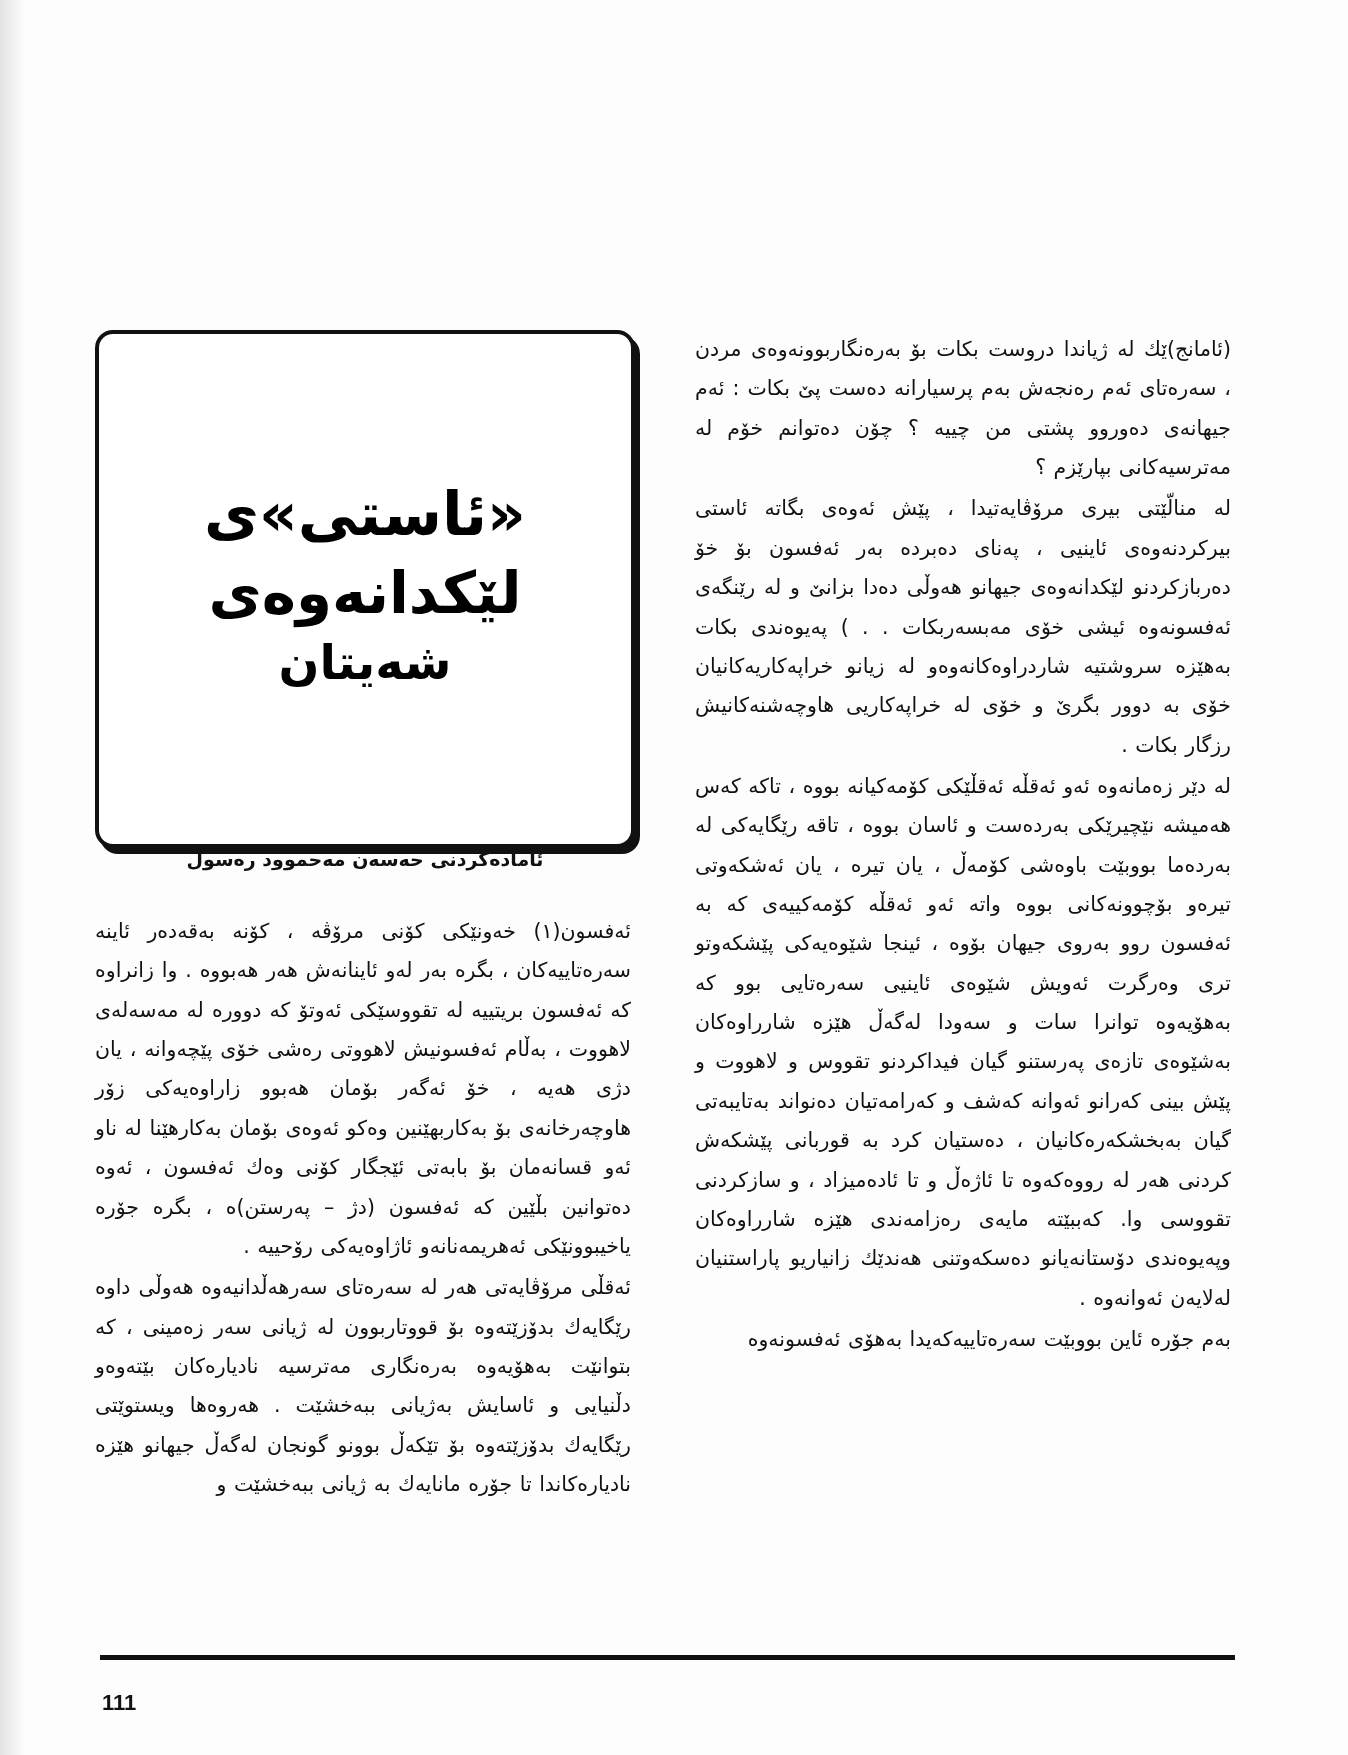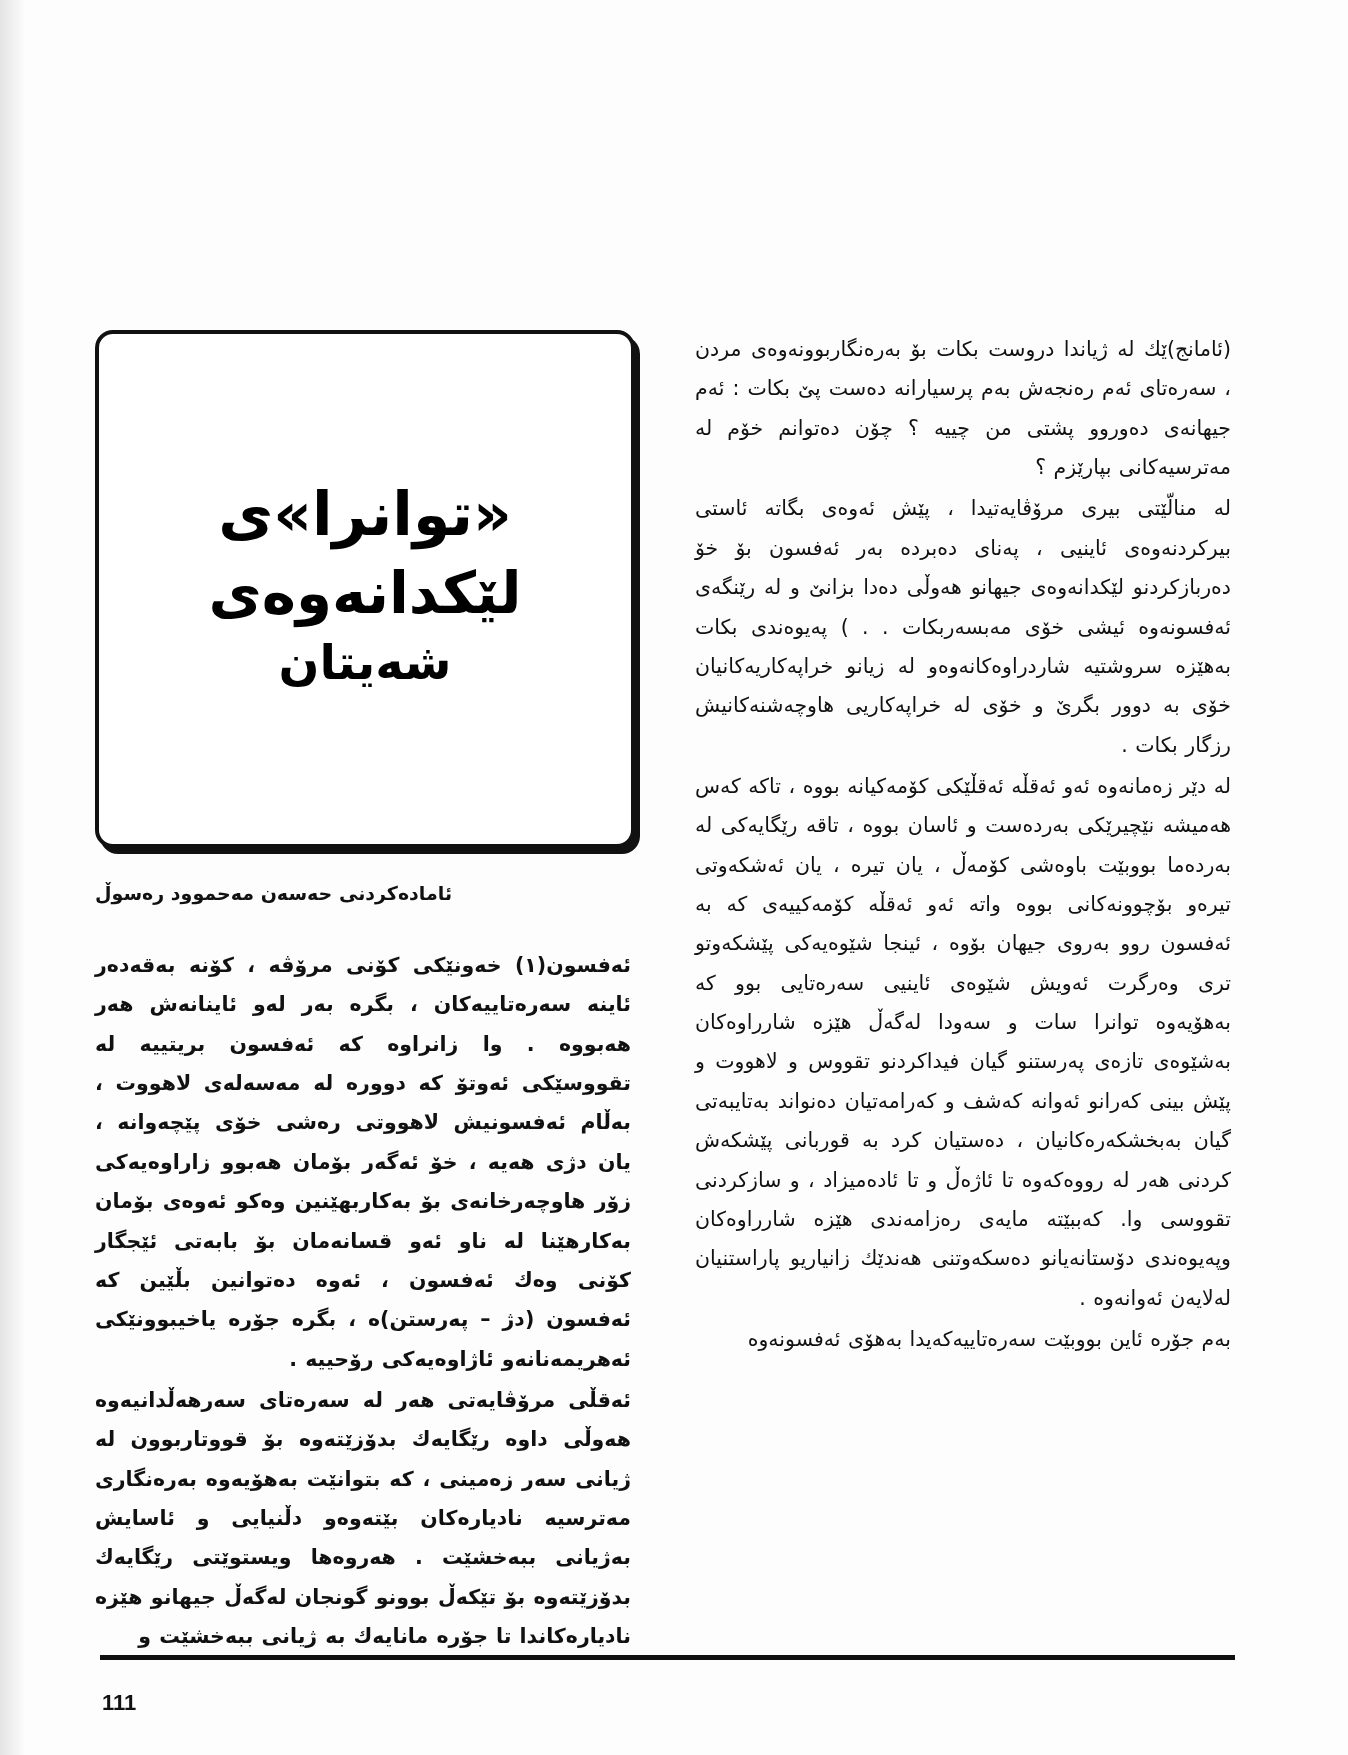--- a/index.html
+++ b/index.html
@@ -74,43 +74,42 @@
     line-height: 1.32;
     letter-spacing: -1px;
     color: #000;
     direction: rtl;
   }
   .title-line.l1 { font-size: 60px; }
   .title-line.l2 { font-size: 58px; }
   .title-line.l3 { font-size: 48px; }
 
   .byline {
-    margin-top: 34px;
-    text-align: left;
+    text-align: center;
     font-size: 19px;
     font-weight: bold;
     color: #111;
     direction: rtl;
   }
 
   
   .body-text {
     direction: rtl;
     text-align: justify;
     text-align-last: right;
     font-size: 20.5px;
     line-height: 1.92;
     color: #111;
     word-spacing: 1px;
   }
   .body-text p {
     margin: 0 4px 2px 0;
     text-indent: 0;
   }
-  .right-col .body-text { margin-top: 0; font-weight: bold; }
+  .right-col .body-text { margin-top: 0; }
   .left-col .body-text { margin-top: 0; }
 
   .right-col .after-title {
     margin-top: 42px;
   }
 
   
   .footer-rule {
     position: absolute;
     left: 100px;
@@ -137,21 +136,21 @@
 <div class="page">
 
   <div class="gutter-shade"></div>
 
   <div class="content">
     <div class="columns">
 
       <div class="col right-col">
 
         <div class="title-box">
-          <div class="title-line l1">«توانرا»ی</div>
+          <div class="title-line l1">«ئاستی»ی</div>
           <div class="title-line l2">لێکدانەوەی</div>
           <div class="title-line l3">شەیتان</div>
         </div>
 
         <div class="byline">ئامادەکردنی حەسەن مەحموود رەسوڵ</div>
 
         <div class="body-text after-title">
           <p>ئەفسون(١) خەونێکی کۆنی مرۆڤە ، کۆنە بەقەدەر ئاینە سەرەتاییەکان ، بگرە بەر لەو ئاینانەش هەر هەبووە . وا زانراوە کە ئەفسون بریتییە لە تقووسێکی ئەوتۆ کە دوورە لە مەسەلەی لاهووت ، بەڵام ئەفسونیش لاهووتی رەشی خۆی پێچەوانە ، یان دژی هەیە ، خۆ ئەگەر بۆمان هەبوو زاراوەیەکی زۆر هاوچەرخانەی بۆ بەکاربهێنین وەکو ئەوەی بۆمان بەکارهێنا لە ناو ئەو قسانەمان بۆ بابەتی ئێجگار کۆنی وەك ئەفسون ، ئەوە دەتوانین بڵێین کە ئەفسون (دژ – پەرستن)ە ، بگرە جۆرە یاخیبوونێکی ئەهریمەنانەو ئاژاوەیەکی رۆحییە .</p>
           <p>ئەقڵی مرۆڤایەتی هەر لە سەرەتای سەرهەڵدانیەوە هەوڵی داوە رێگایەك بدۆزێتەوە بۆ قووتاربوون لە ژیانی سەر زەمینی ، کە بتوانێت بەهۆیەوە بەرەنگاری مەترسیە نادیارەکان بێتەوەو دڵنیایی و ئاسایش بەژیانی ببەخشێت . هەروەها ویستوێتی رێگایەك بدۆزێتەوە بۆ تێکەڵ بوونو گونجان لەگەڵ جیهانو هێزە نادیارەکاندا تا جۆرە مانایەك بە ژیانی ببەخشێت و</p>
         </div>

